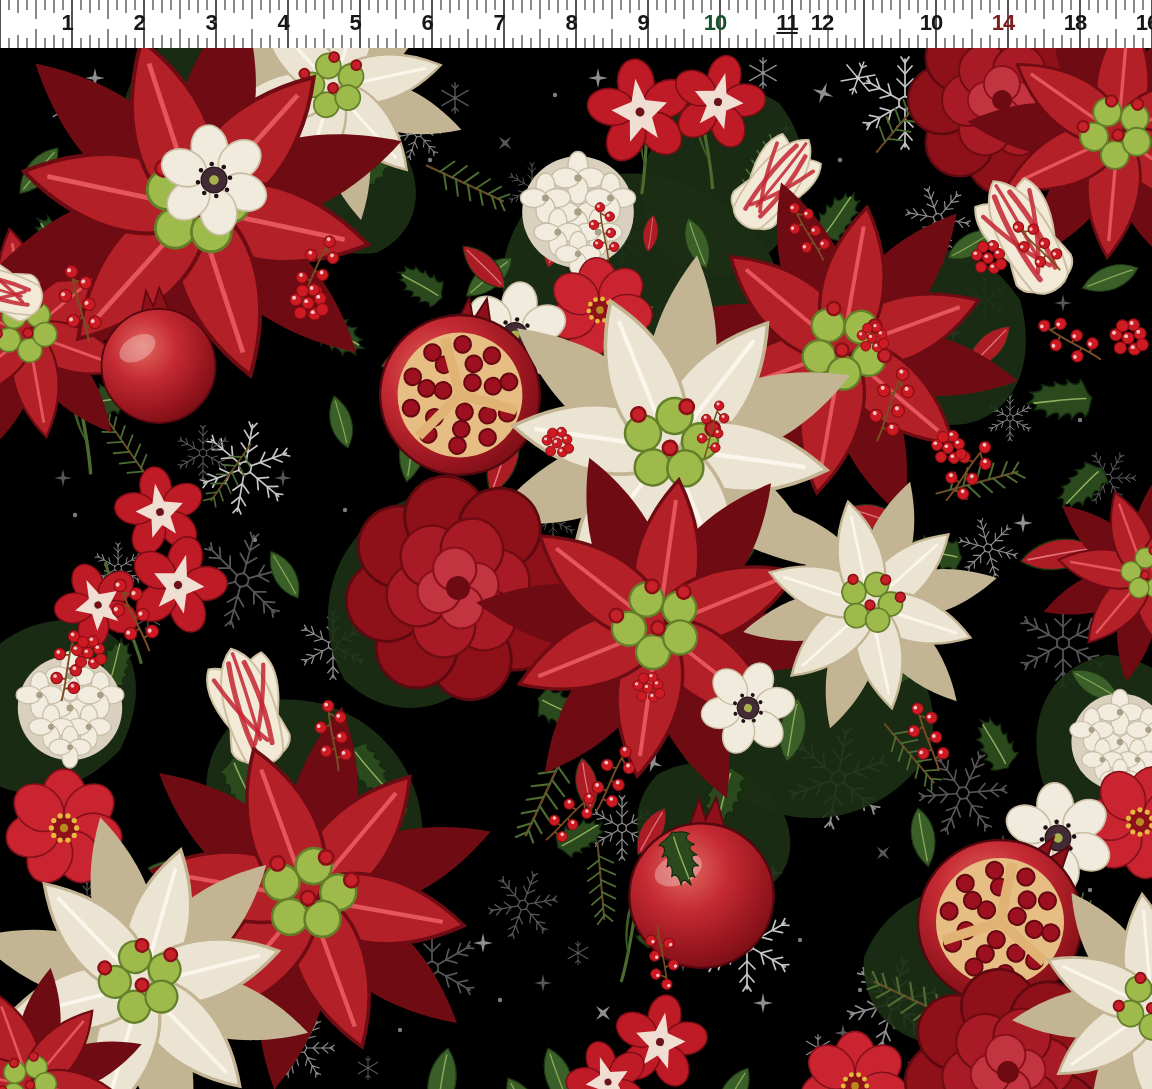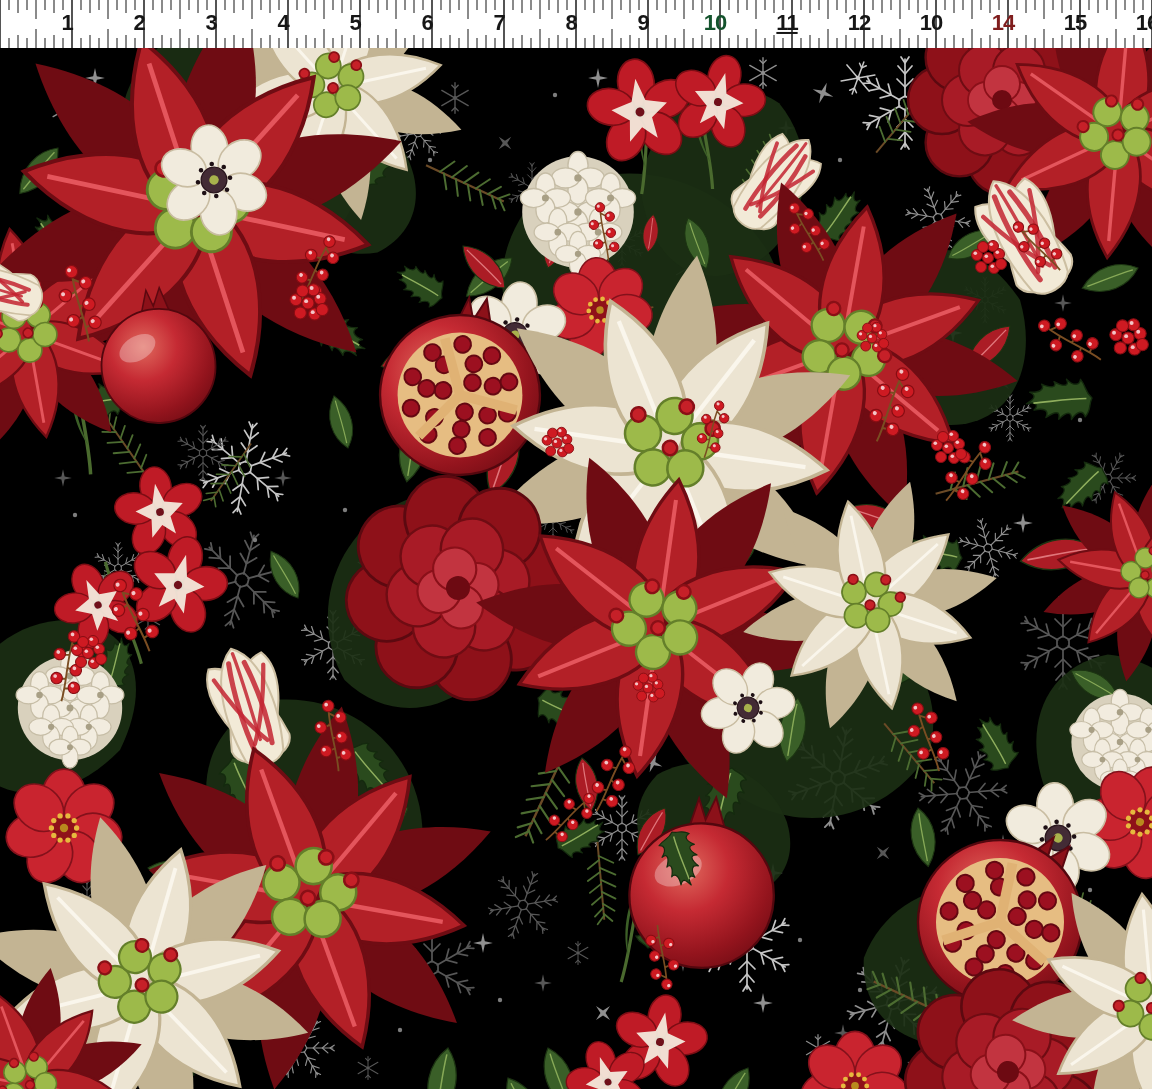--- a/index.html
+++ b/index.html
@@ -333,24 +333,24 @@
         <span class="ruler-num" style="left: 139px; color: rgb(22, 22, 22);">2</span>
         <span class="ruler-num" style="left: 211px; color: rgb(22, 22, 22);">3</span>
         <span class="ruler-num" style="left: 283px; color: rgb(22, 22, 22);">4</span>
         <span class="ruler-num" style="left: 355px; color: rgb(22, 22, 22);">5</span>
         <span class="ruler-num" style="left: 427px; color: rgb(22, 22, 22);">6</span>
         <span class="ruler-num" style="left: 499px; color: rgb(22, 22, 22);">7</span>
         <span class="ruler-num" style="left: 571px; color: rgb(22, 22, 22);">8</span>
         <span class="ruler-num" style="left: 643px; color: rgb(22, 22, 22);">9</span>
         <span class="ruler-num" style="left: 715px; color: #14532d; text-align: center;">10</span>
         <span class="ruler-num" style="left: 787px; color: rgb(22, 22, 22); text-decoration: underline;">11</span>
-        <span class="ruler-num" style="left: 859px; color: rgb(22, 22, 22);">12</span>
+        <span class="ruler-num" style="left: 822px; color: rgb(22, 22, 22);">12</span>
         <span class="ruler-num" style="left: 931px; color: rgb(22, 22, 22);">10</span>
         <span class="ruler-num" style="left: 1003px; color: #7f1d1d;">14</span>
-        <span class="ruler-num" style="left: 1075px; color: rgb(22, 22, 22);">15</span>
+        <span class="ruler-num" style="left: 1075px; color: rgb(22, 22, 22);">18</span>
         <span class="ruler-num" style="left: 1147px; color: rgb(22, 22, 22);">16</span>
       </div>
   </div>
 
   <svg class="fabric" width="1152" height="1041" viewBox="0 48 1152 1041">
     <defs>
       <radialGradient id="pomG" cx="0.38" cy="0.32" r="0.85">
         <stop offset="0" stop-color="#e06a5e"></stop>
         <stop offset="0.35" stop-color="#c52a33"></stop>
         <stop offset="0.7" stop-color="#93141d"></stop>

